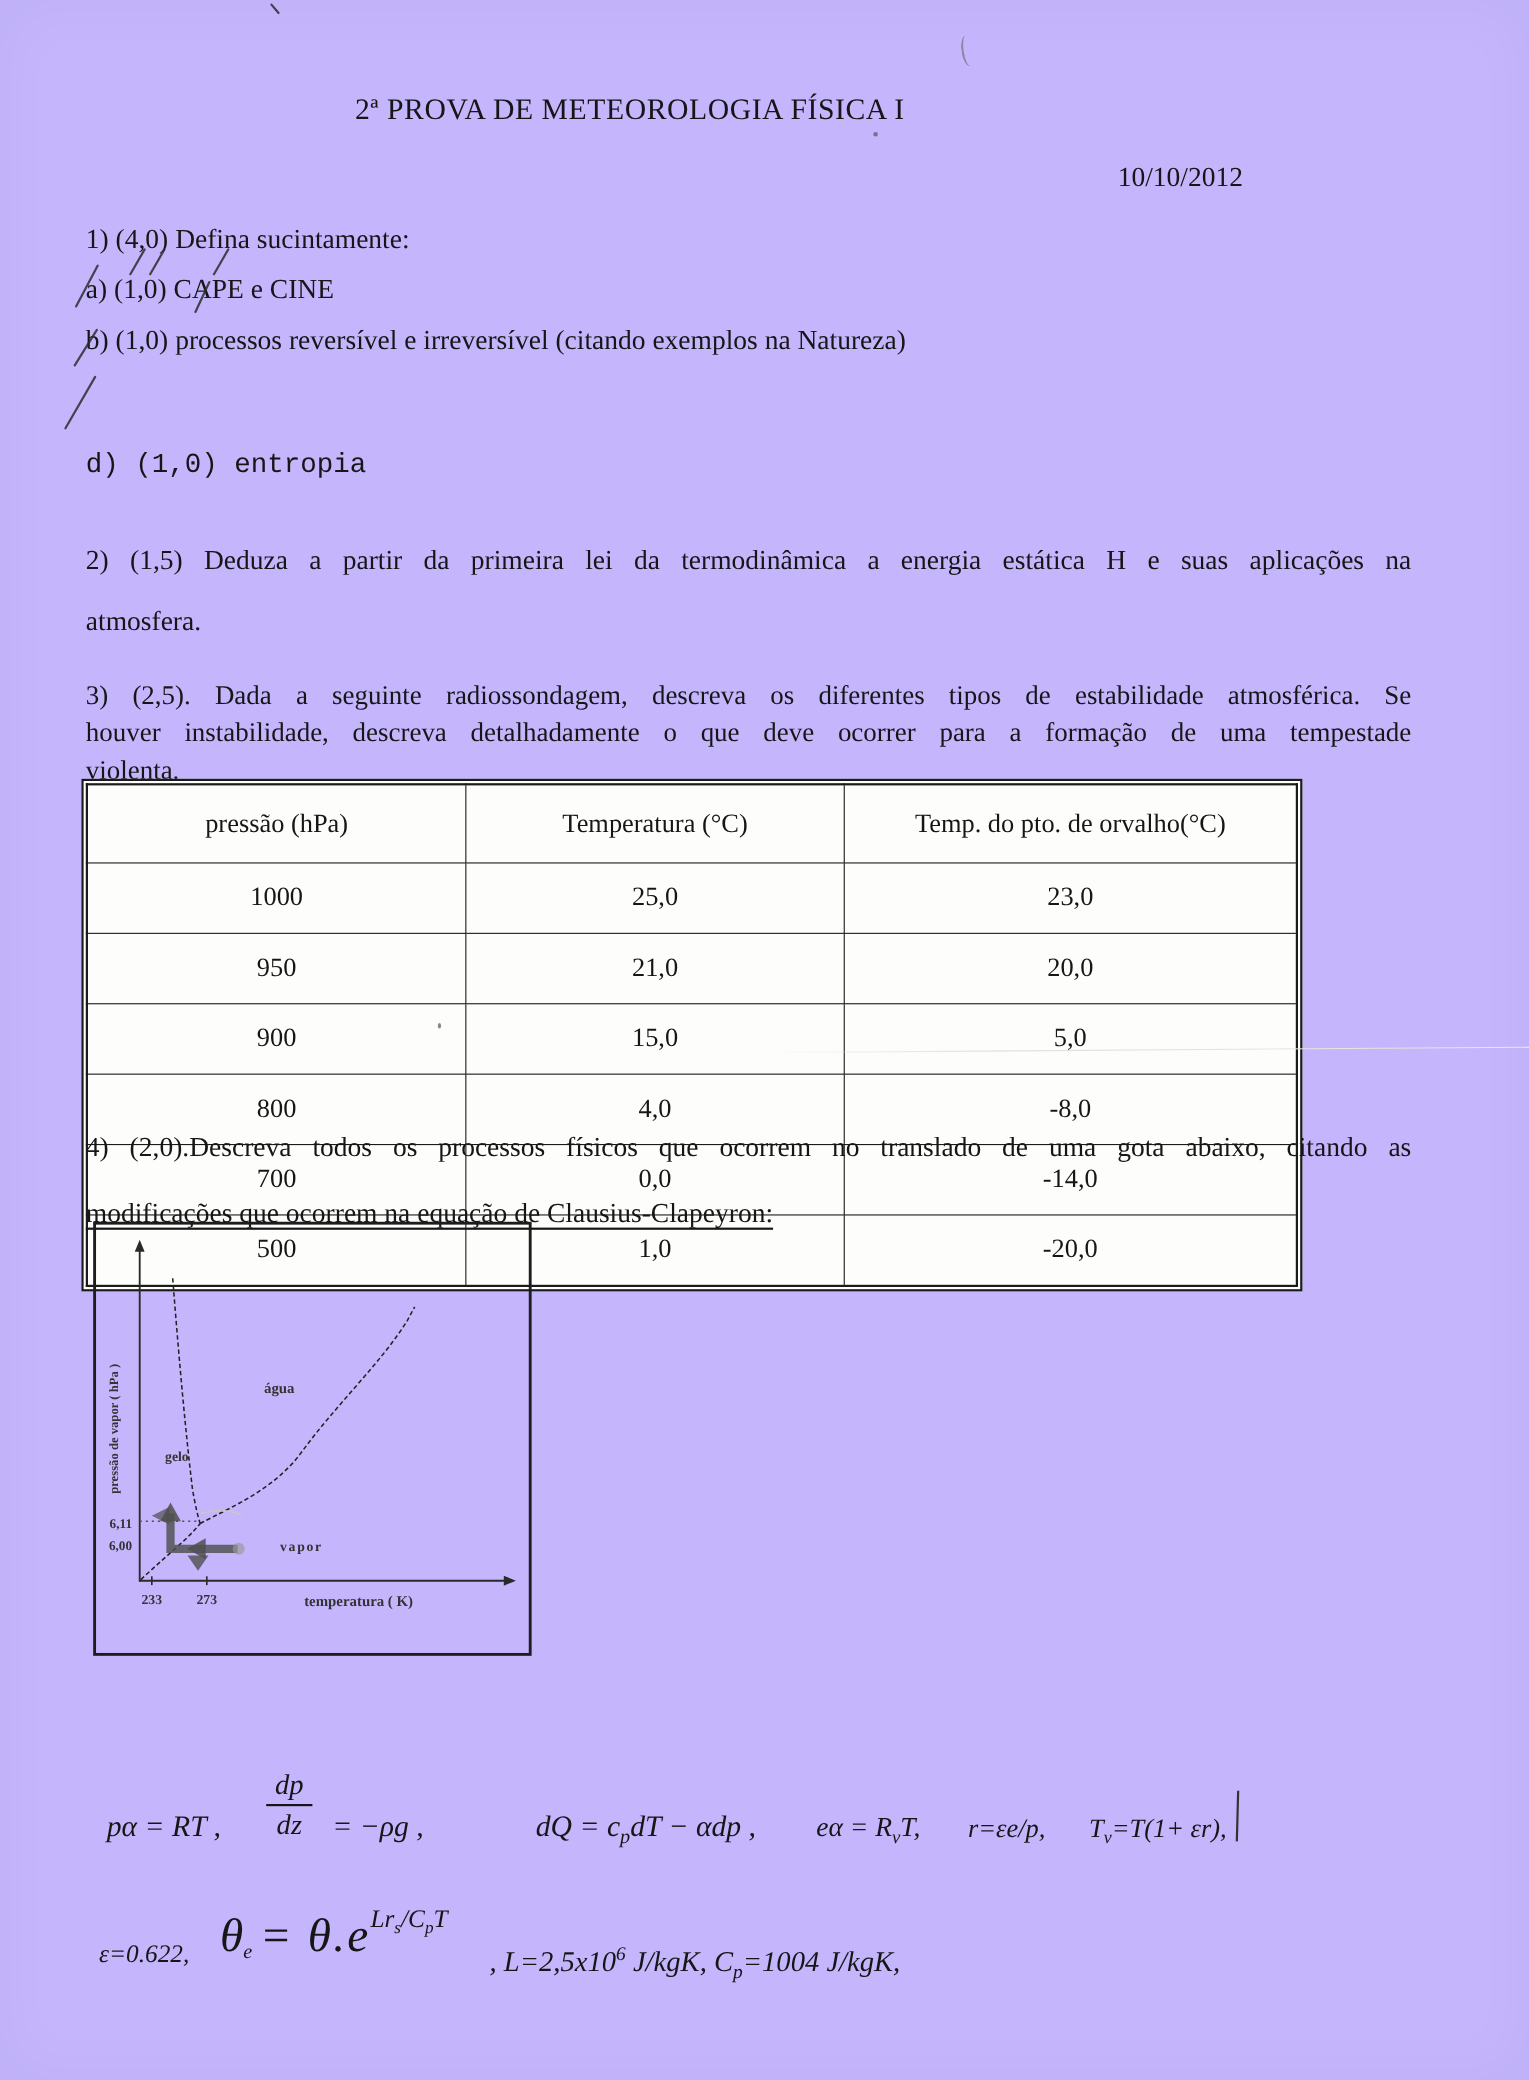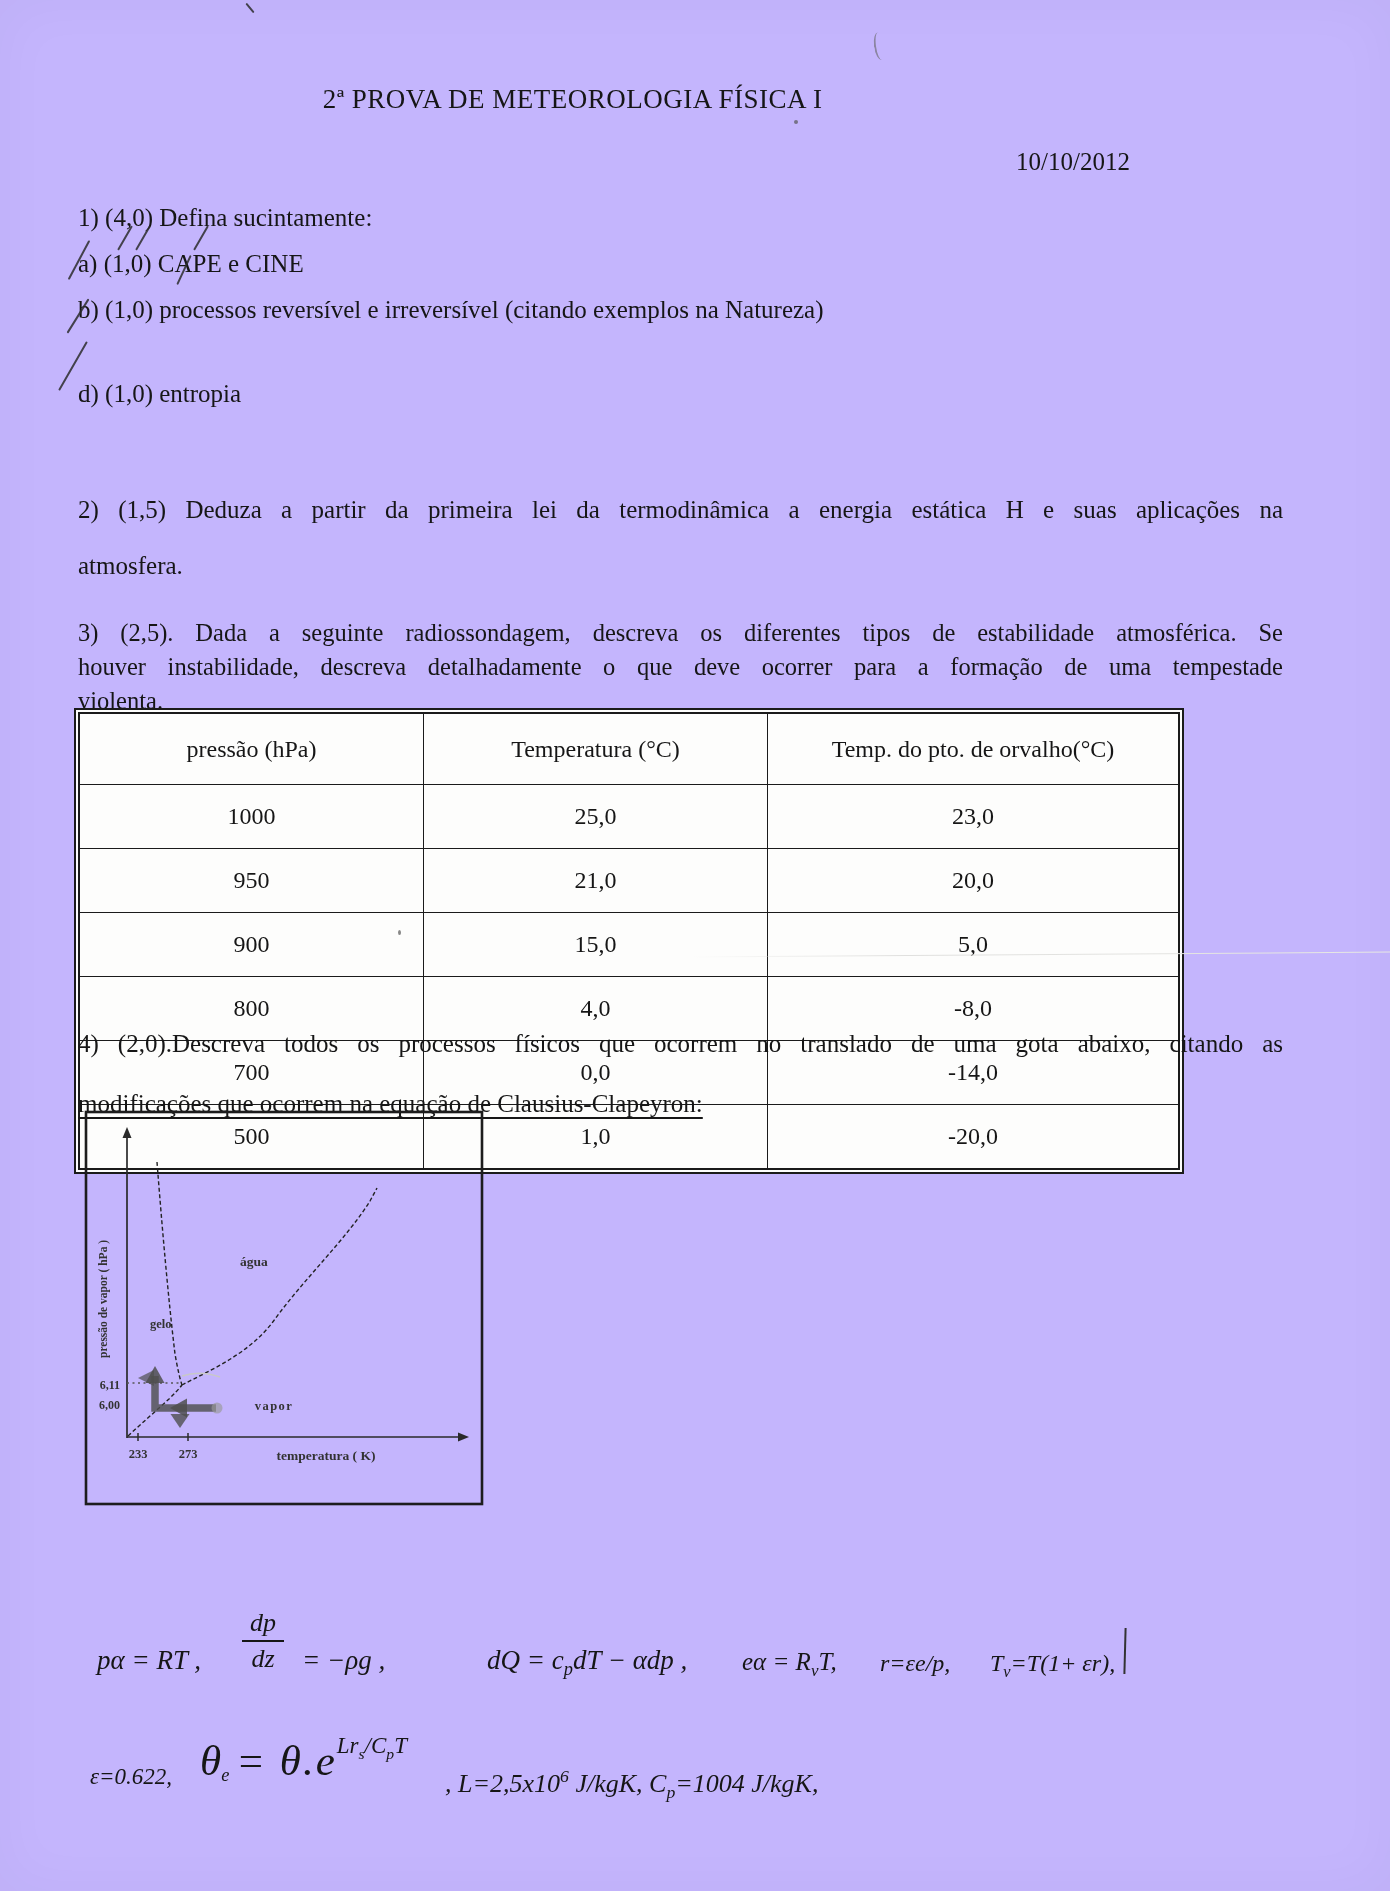--- a/index.html
+++ b/index.html
@@ -50,21 +50,21 @@
 <body>
 
 <div class="page">
 
   <div class="abs title">2ª PROVA DE METEOROLOGIA FÍSICA I</div>
   <div class="abs date">10/10/2012</div>
 
   <div class="abs q1stem">1) (4,0) Defina sucintamente:</div>
   <div class="abs q1item" style="top:250px;">a) (1,0) CAPE e CINE</div>
   <div class="abs q1item" style="top:296px;">b) (1,0) processos reversível e irreversível (citando exemplos na Natureza)</div>
-  <div class="abs q1item" style="top:380px;">d) (1,0) entropia</div>
+  <div class="abs q1item" style="top:408px;font-family:Liberation Mono, monospace;">d) (1,0) entropia</div>
 
   <div class="abs para q2">
     <div class="jline">2) (1,5) Deduza a partir da primeira lei da termodinâmica a energia estática H e suas aplicações na</div>
     <div>atmosfera.</div>
   </div>
 
   <div class="abs para q3">
     <div class="jline">3) (2,5). Dada a seguinte radiossondagem, descreva os diferentes tipos de estabilidade atmosférica. Se</div>
     <div class="jline">houver instabilidade, descreva detalhadamente o que deve ocorrer para a formação de uma tempestade</div>
     <div>violenta.</div>

